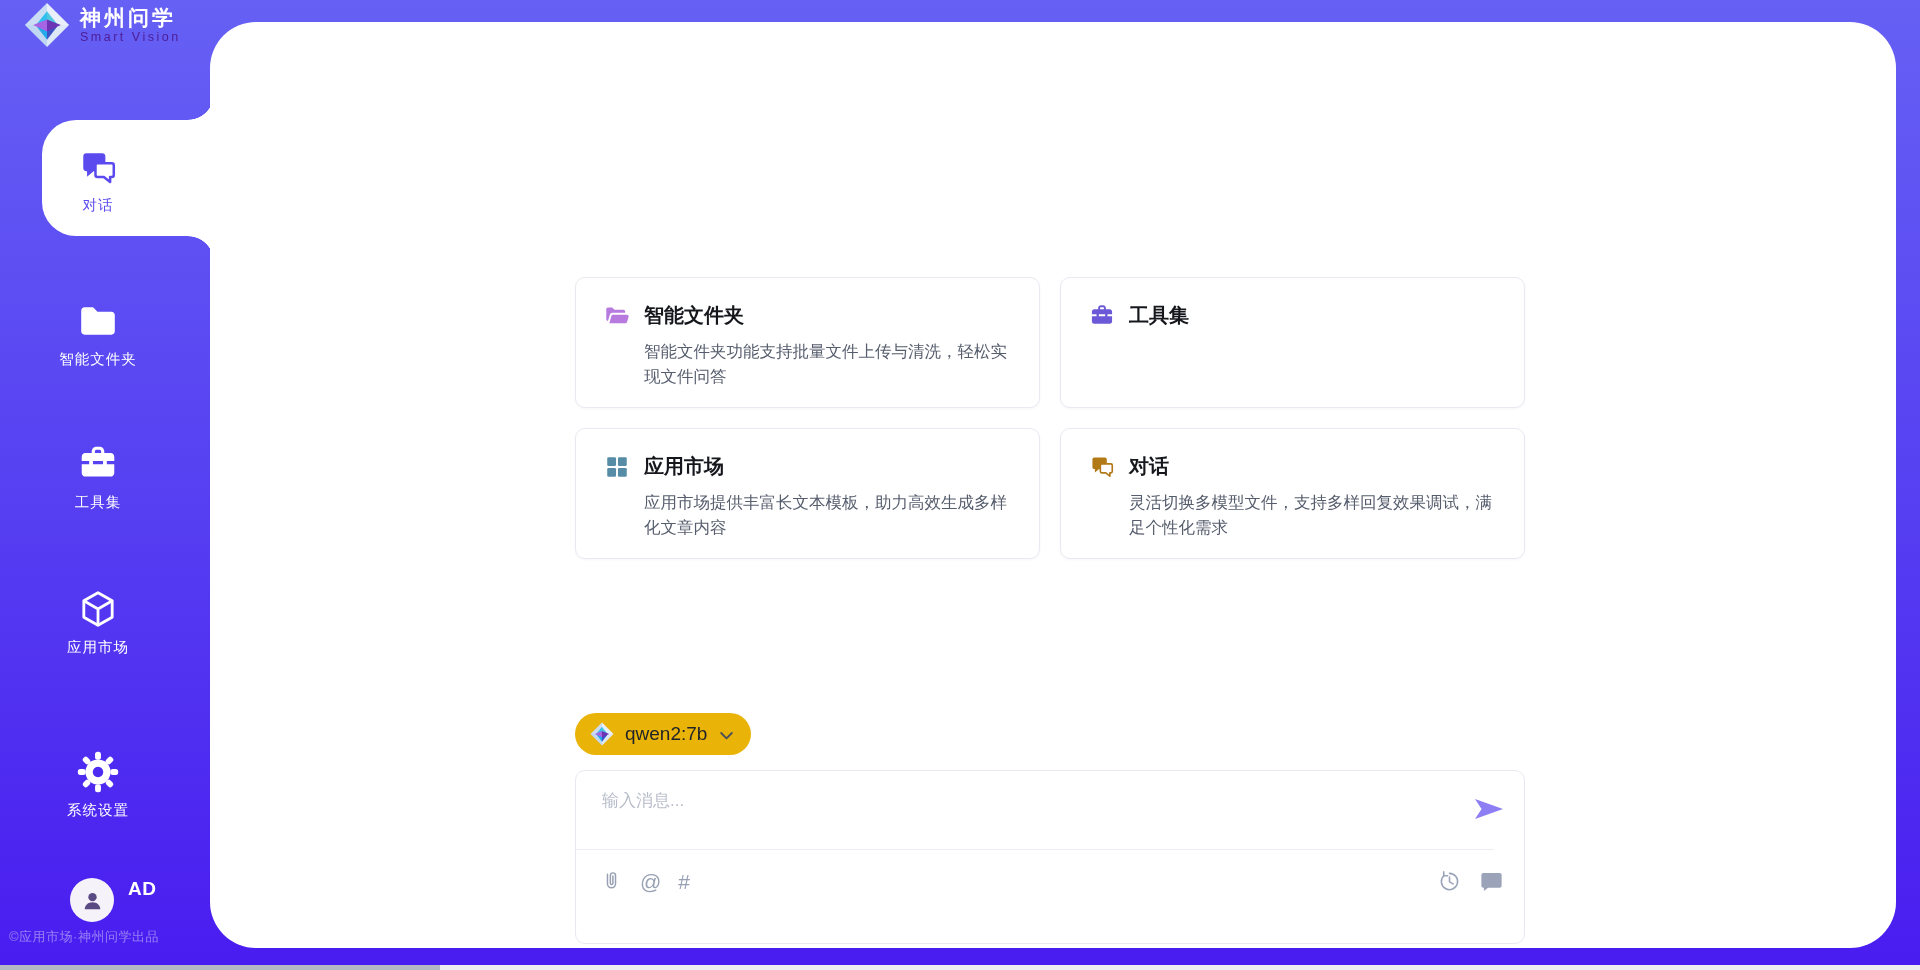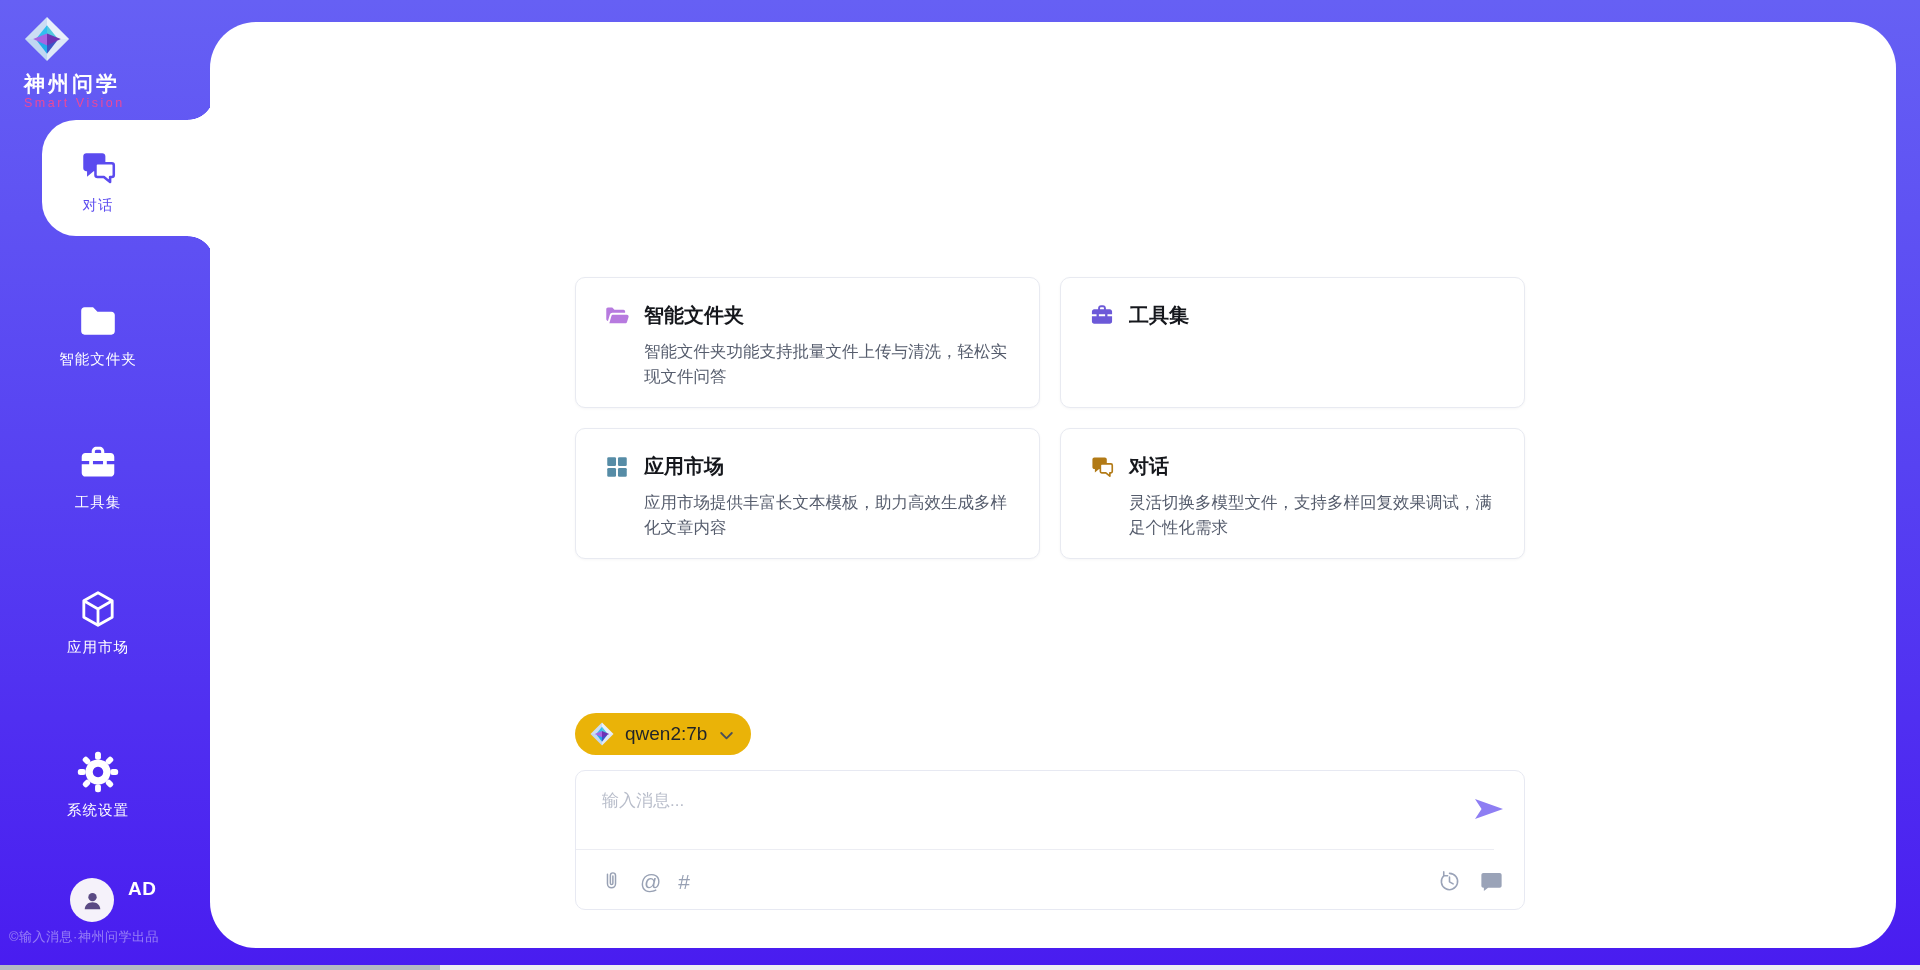--- a/index.html
+++ b/index.html
@@ -7,24 +7,24 @@
     width:1920px;height:970px;overflow:hidden;position:relative;
     background:linear-gradient(180deg,#6660F4 0%,#5742F2 48%,#491CF0 100%);
     font-family:"Liberation Sans","DejaVu Sans",sans-serif;
     -webkit-font-smoothing:antialiased;
   }
   svg{display:block;}
   .hidden-defs{position:absolute;width:0;height:0;overflow:hidden;}
 
   
   .sidebar{position:absolute;left:0;top:0;width:210px;height:970px;z-index:2;}
-  .logo-row{position:absolute;left:24px;top:16px;display:flex;align-items:flex-start;gap:10px;flex-direction:column;}
+  .logo-row{position:absolute;left:24px;top:2px;display:flex;align-items:center;gap:10px;}
   .logo-diamond{width:46px;height:46px;}
   .brand-name{color:#fff;font-size:21px;font-weight:700;letter-spacing:3px;line-height:1.15;}
-  .brand-sub{color:#ec4899;font-size:12.5px;letter-spacing:2.5px;font-weight:500;}
+  .brand-sub{color:#4c1d95;font-size:12.5px;letter-spacing:2.5px;font-weight:500;}
 
   .tab{position:absolute;left:42px;top:120px;width:172px;height:116px;background:#fff;
        border-radius:34px 0 0 34px;z-index:1;}
   .tab::before{content:"";position:absolute;top:-26px;right:0;width:26px;height:26px;
        background:radial-gradient(circle 26px at 0 0,transparent 25.4px,#fff 26px);}
   .tab::after{content:"";position:absolute;bottom:-26px;right:0;width:26px;height:26px;
        background:radial-gradient(circle 26px at 0 100%,transparent 25.4px,#fff 26px);}
 
   .nav-item{position:absolute;left:0;width:196px;display:flex;flex-direction:column;
        align-items:center;gap:8px;color:#fff;cursor:pointer;z-index:3;}
@@ -60,21 +60,21 @@
   .card-ic{width:26px;height:26px;flex:0 0 26px;}
   .card-title{font-size:20px;font-weight:700;color:#15171C;}
   .card-desc{margin:10px 0 0 40px;font-size:16.5px;color:#565D6D;line-height:1.52;}
 
   .model-pill{position:absolute;left:365px;top:691px;height:42px;display:inline-flex;
        align-items:center;gap:11px;padding:0 16px 0 15px;background:#eab308;border-radius:21px;cursor:pointer;}
   .pill-logo{width:24px;height:24px;}
   .pill-label{font-size:19px;color:#1F2329;font-weight:500;}
   .pill-chevron{width:17px;height:15px;color:#4A4F5A;margin-top:2px;}
 
-  .composer{position:absolute;left:365px;top:748px;width:950px;height:140px;box-sizing:border-box;
+  .composer{position:absolute;left:365px;top:748px;width:950px;height:174px;box-sizing:border-box;
        background:#fff;border:1px solid #E7E9F2;border-radius:10px;}
   .composer-input{position:absolute;left:24px;top:16px;width:850px;height:54px;border:none;outline:none;
        resize:none;font-size:17px;color:#333;font-family:"Liberation Sans","DejaVu Sans",sans-serif;background:transparent;}
   .composer-input::placeholder{color:#B8BDCA;}
   .send-btn{position:absolute;right:18px;top:24px;width:34px;height:28px;color:#8E7EF3;cursor:pointer;}
   .composer-divider{position:absolute;left:0;right:30px;top:78px;height:1px;background:#ECEDF3;}
   .composer-toolbar{position:absolute;left:24px;right:20px;top:92px;height:36px;display:flex;
        align-items:center;gap:17px;color:#98A1B4;}
   .tool-ic{width:23px;height:23px;cursor:pointer;}
   .tool-glyph{font-size:21px;font-weight:500;cursor:pointer;line-height:1;}
@@ -214,21 +214,21 @@
 
   <div class="user-row">
     <div class="avatar">
       <svg viewBox="0 0 40 40">
           <use href="#sym-user"></use>
         </svg>
     </div>
     <div class="user-name">AD</div>
   </div>
 
-  <div class="copyright">©输入消息·神州问学出品</div>
+  <div class="copyright">©应用市场·神州问学出品</div>
 </div>
 
 <div class="panel">
 
 
   <div class="cards">
 
     <div class="card">
       <div class="card-head">
         <svg class="card-ic" viewBox="0 0 40 40" color="#B77ADF">

